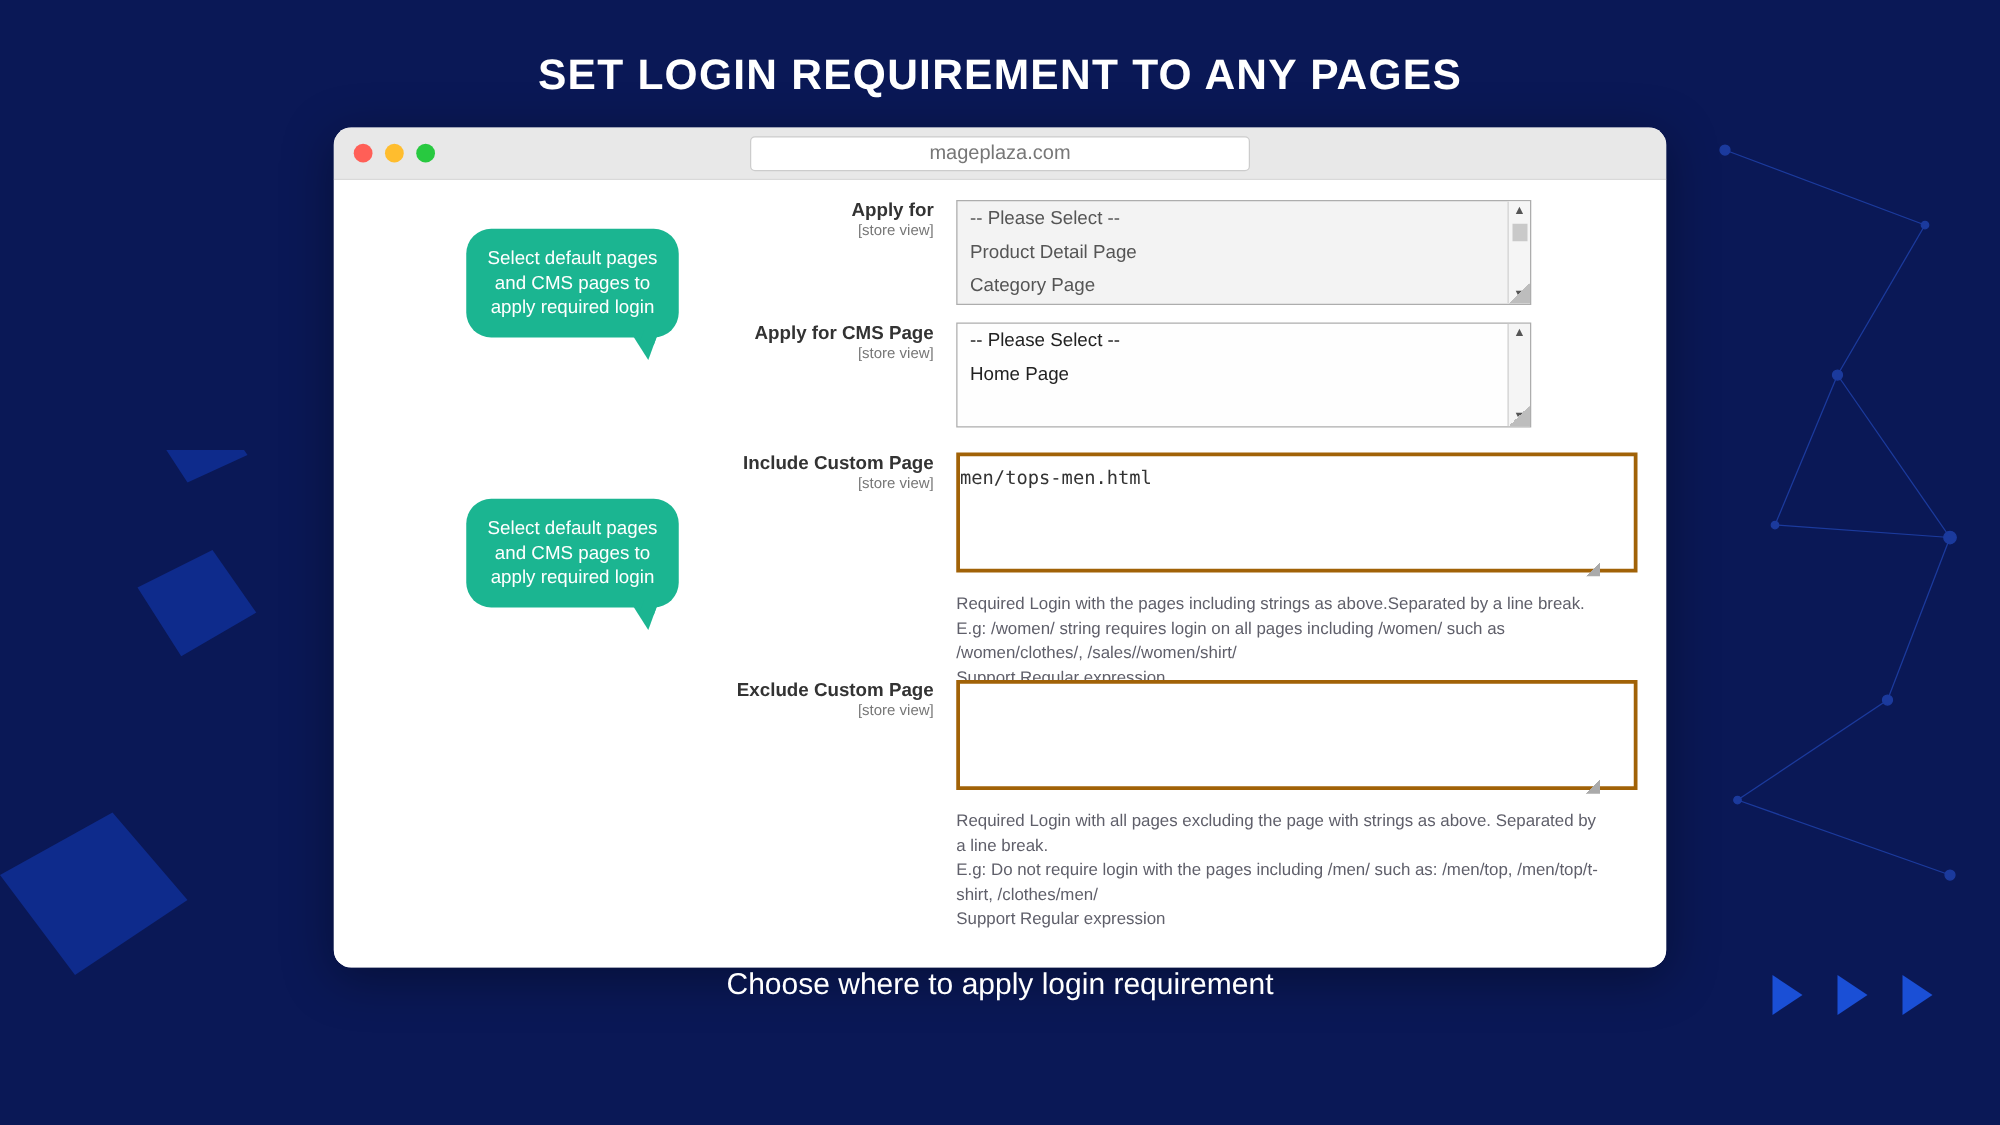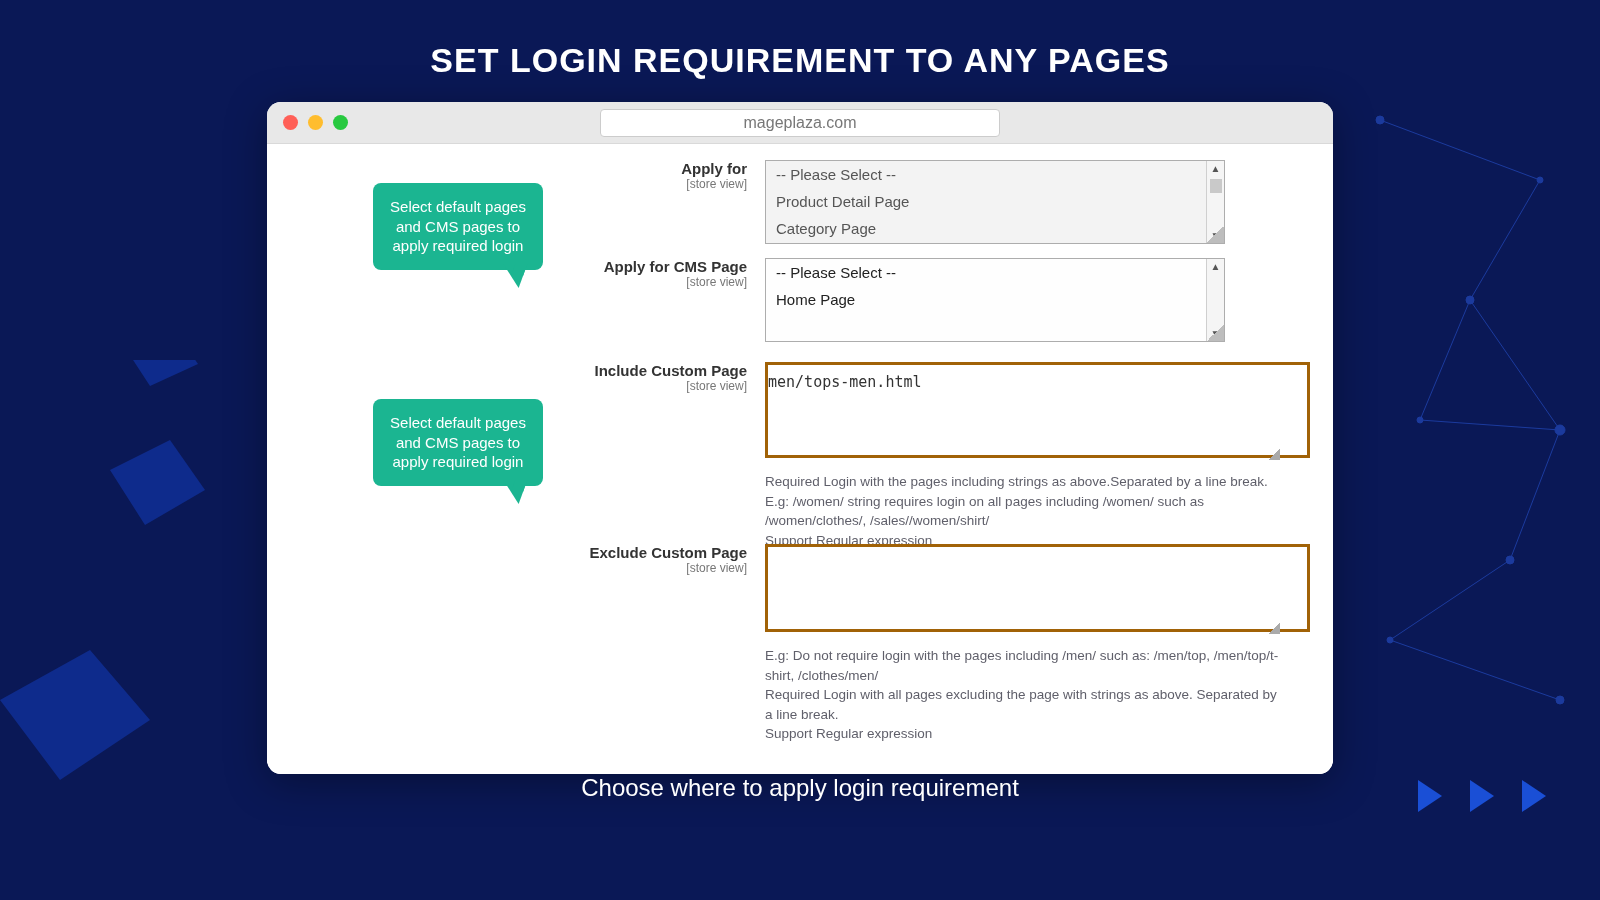--- a/index.html
+++ b/index.html
@@ -79,21 +79,21 @@
   }
   
   .bubble {
     position:absolute;
     width: 170px;
     background:#1bb591;
     color:#fff;
     font-size:15px;
     text-align:center;
     padding:14px 12px;
-    border-radius:8px;
+    border-radius:20px;
     line-height:1.3;
   }
   .bubble::after{
     content:"";
     position:absolute;
     right:20px;
     bottom:-18px;
     border:12px solid transparent;
     border-top-color:#1bb591;
     border-right-color:#1bb591;
@@ -289,22 +289,22 @@
       <div class="lab">
         <div class="t">Exclude Custom Page</div>
         <div class="s">[store view]</div>
       </div>
       <div class="fld">
         <div class="ta-wrap">
           <textarea class="textarea" style="height: 88px;"></textarea>
           <span class="ta-grip"></span>
         </div>
         <div class="help">
+          <div>Required Login with all pages excluding the page with strings as above. Separated by a line break.</div>
           <div>E.g: Do not require login with the pages including /men/ such as: /men/top, /men/top/t-shirt, /clothes/men/</div>
-          <div>Required Login with all pages excluding the page with strings as above. Separated by a line break.</div>
           <div>Support Regular expression</div>
         </div>
       </div>
     </div>
 
   </div>
 </div>
 
 <div class="subtitle">Choose where to apply login requirement</div>
 

